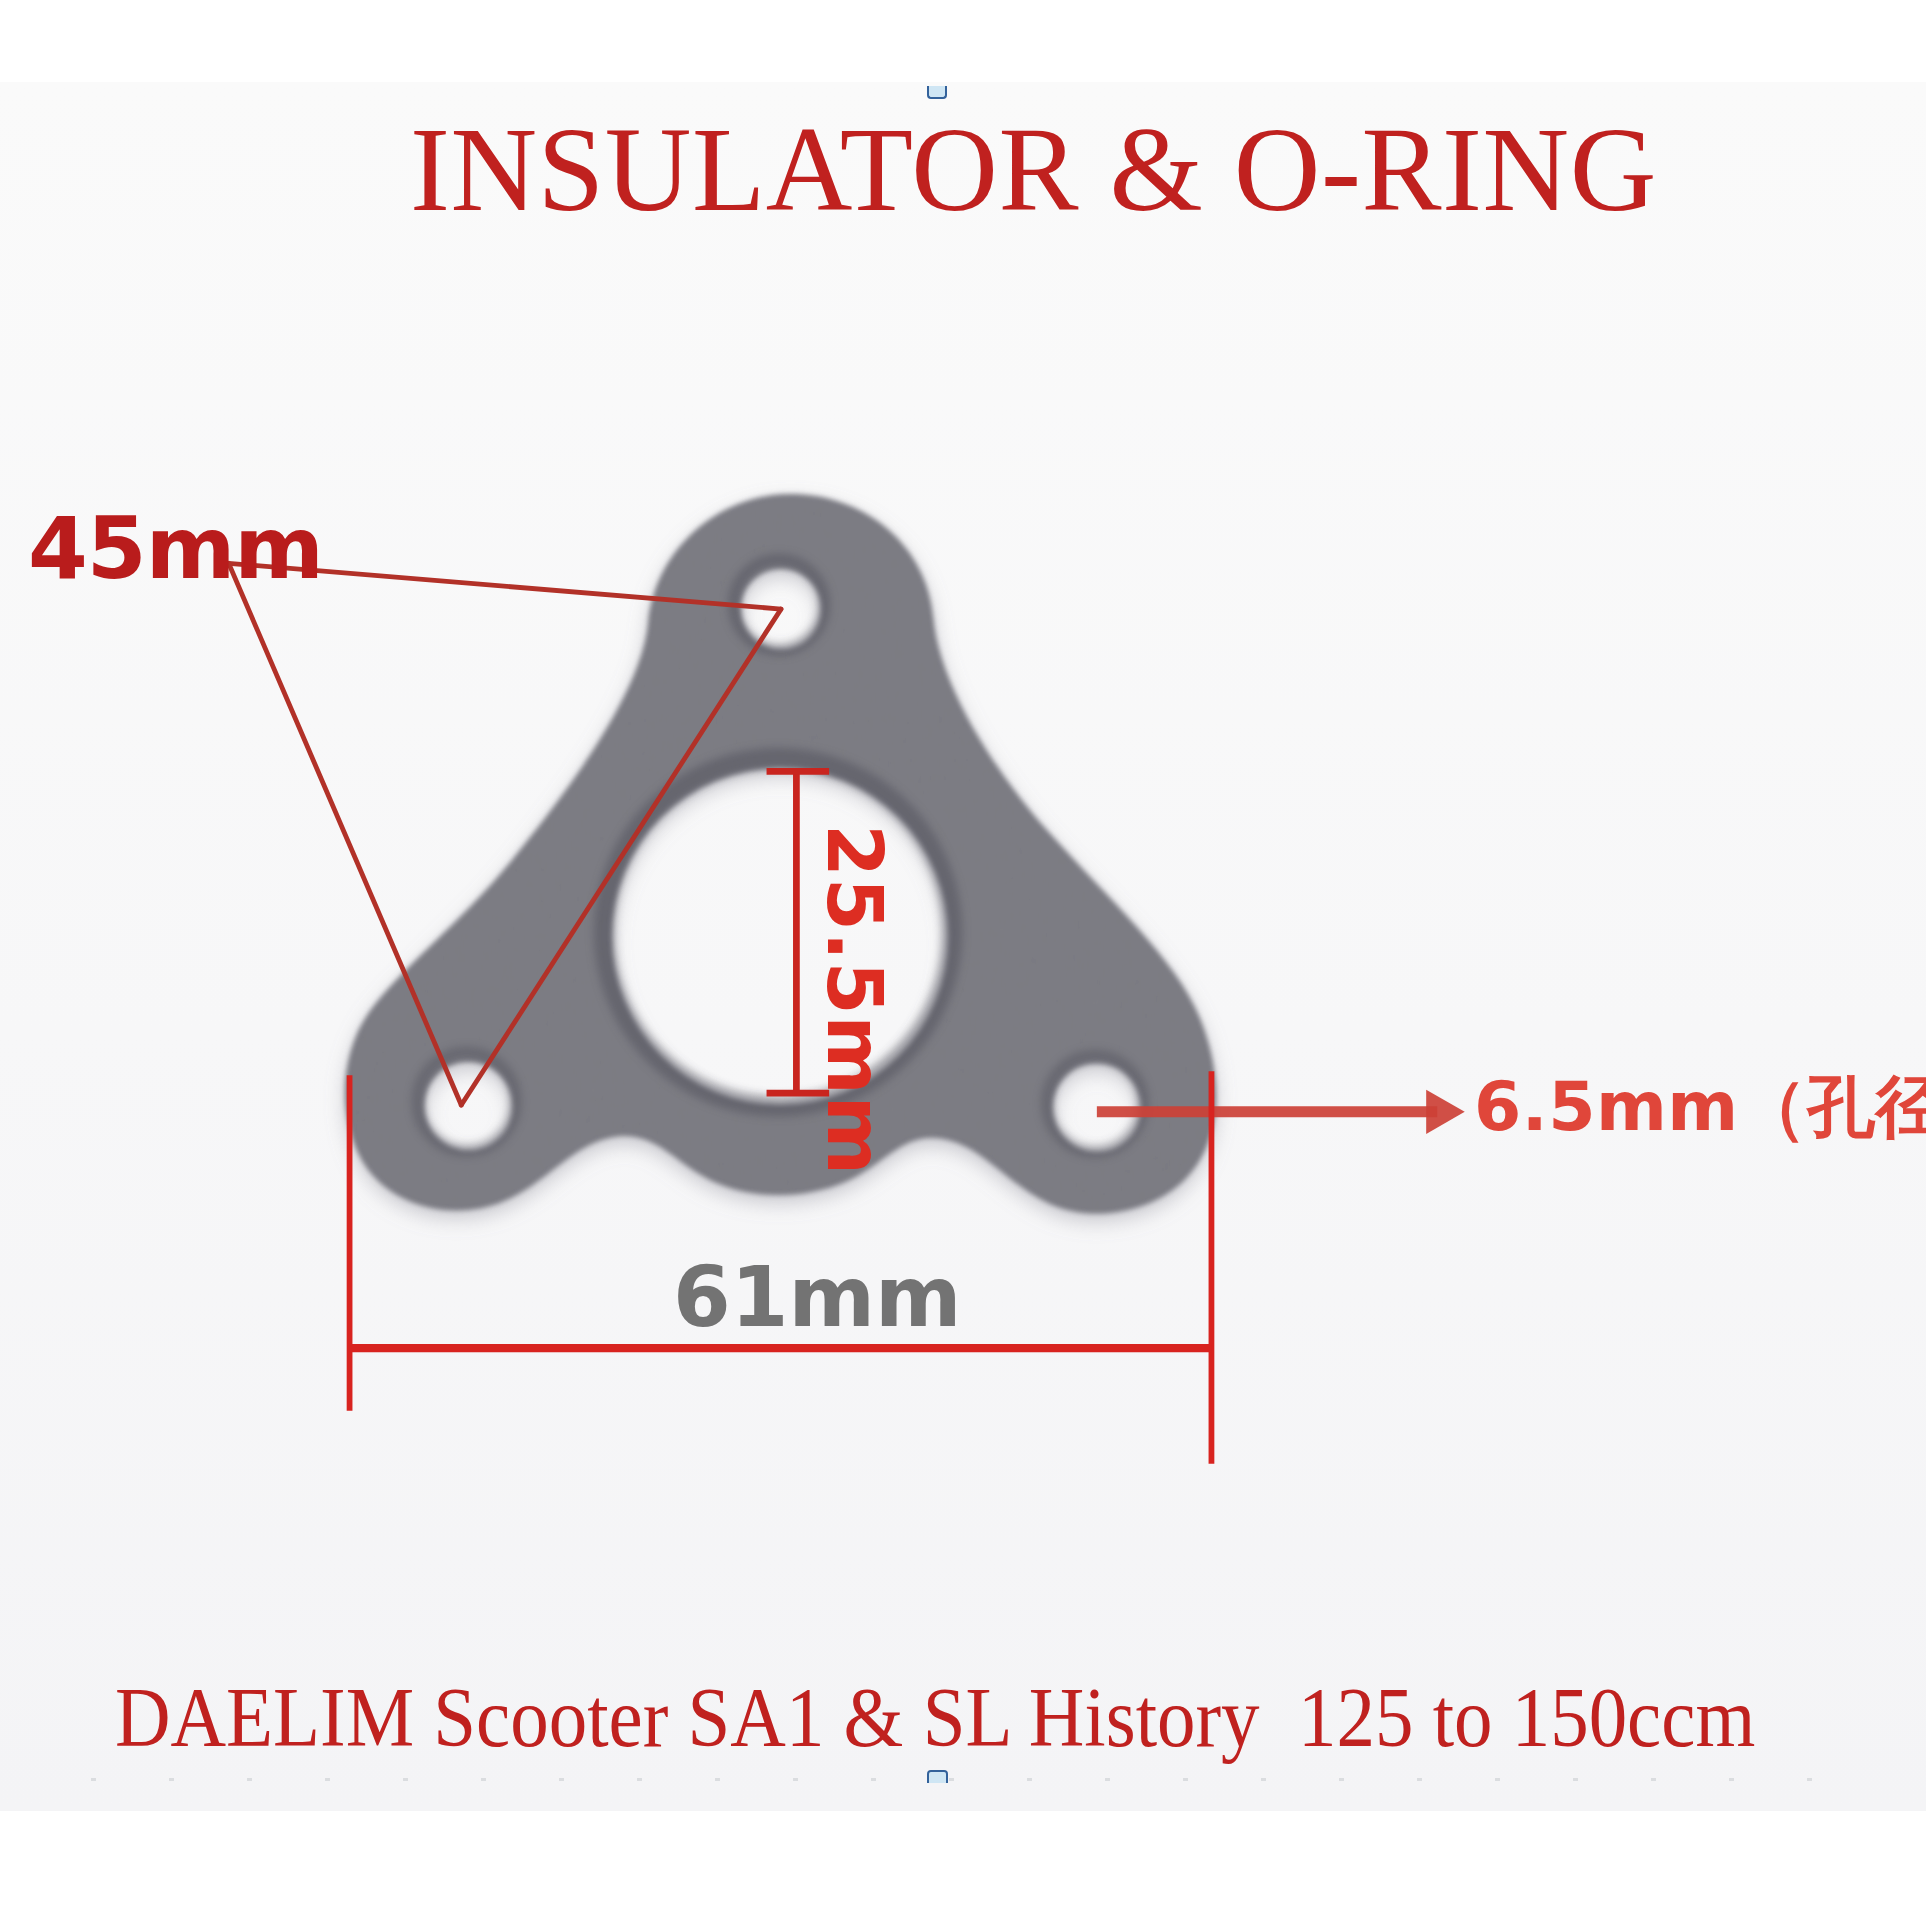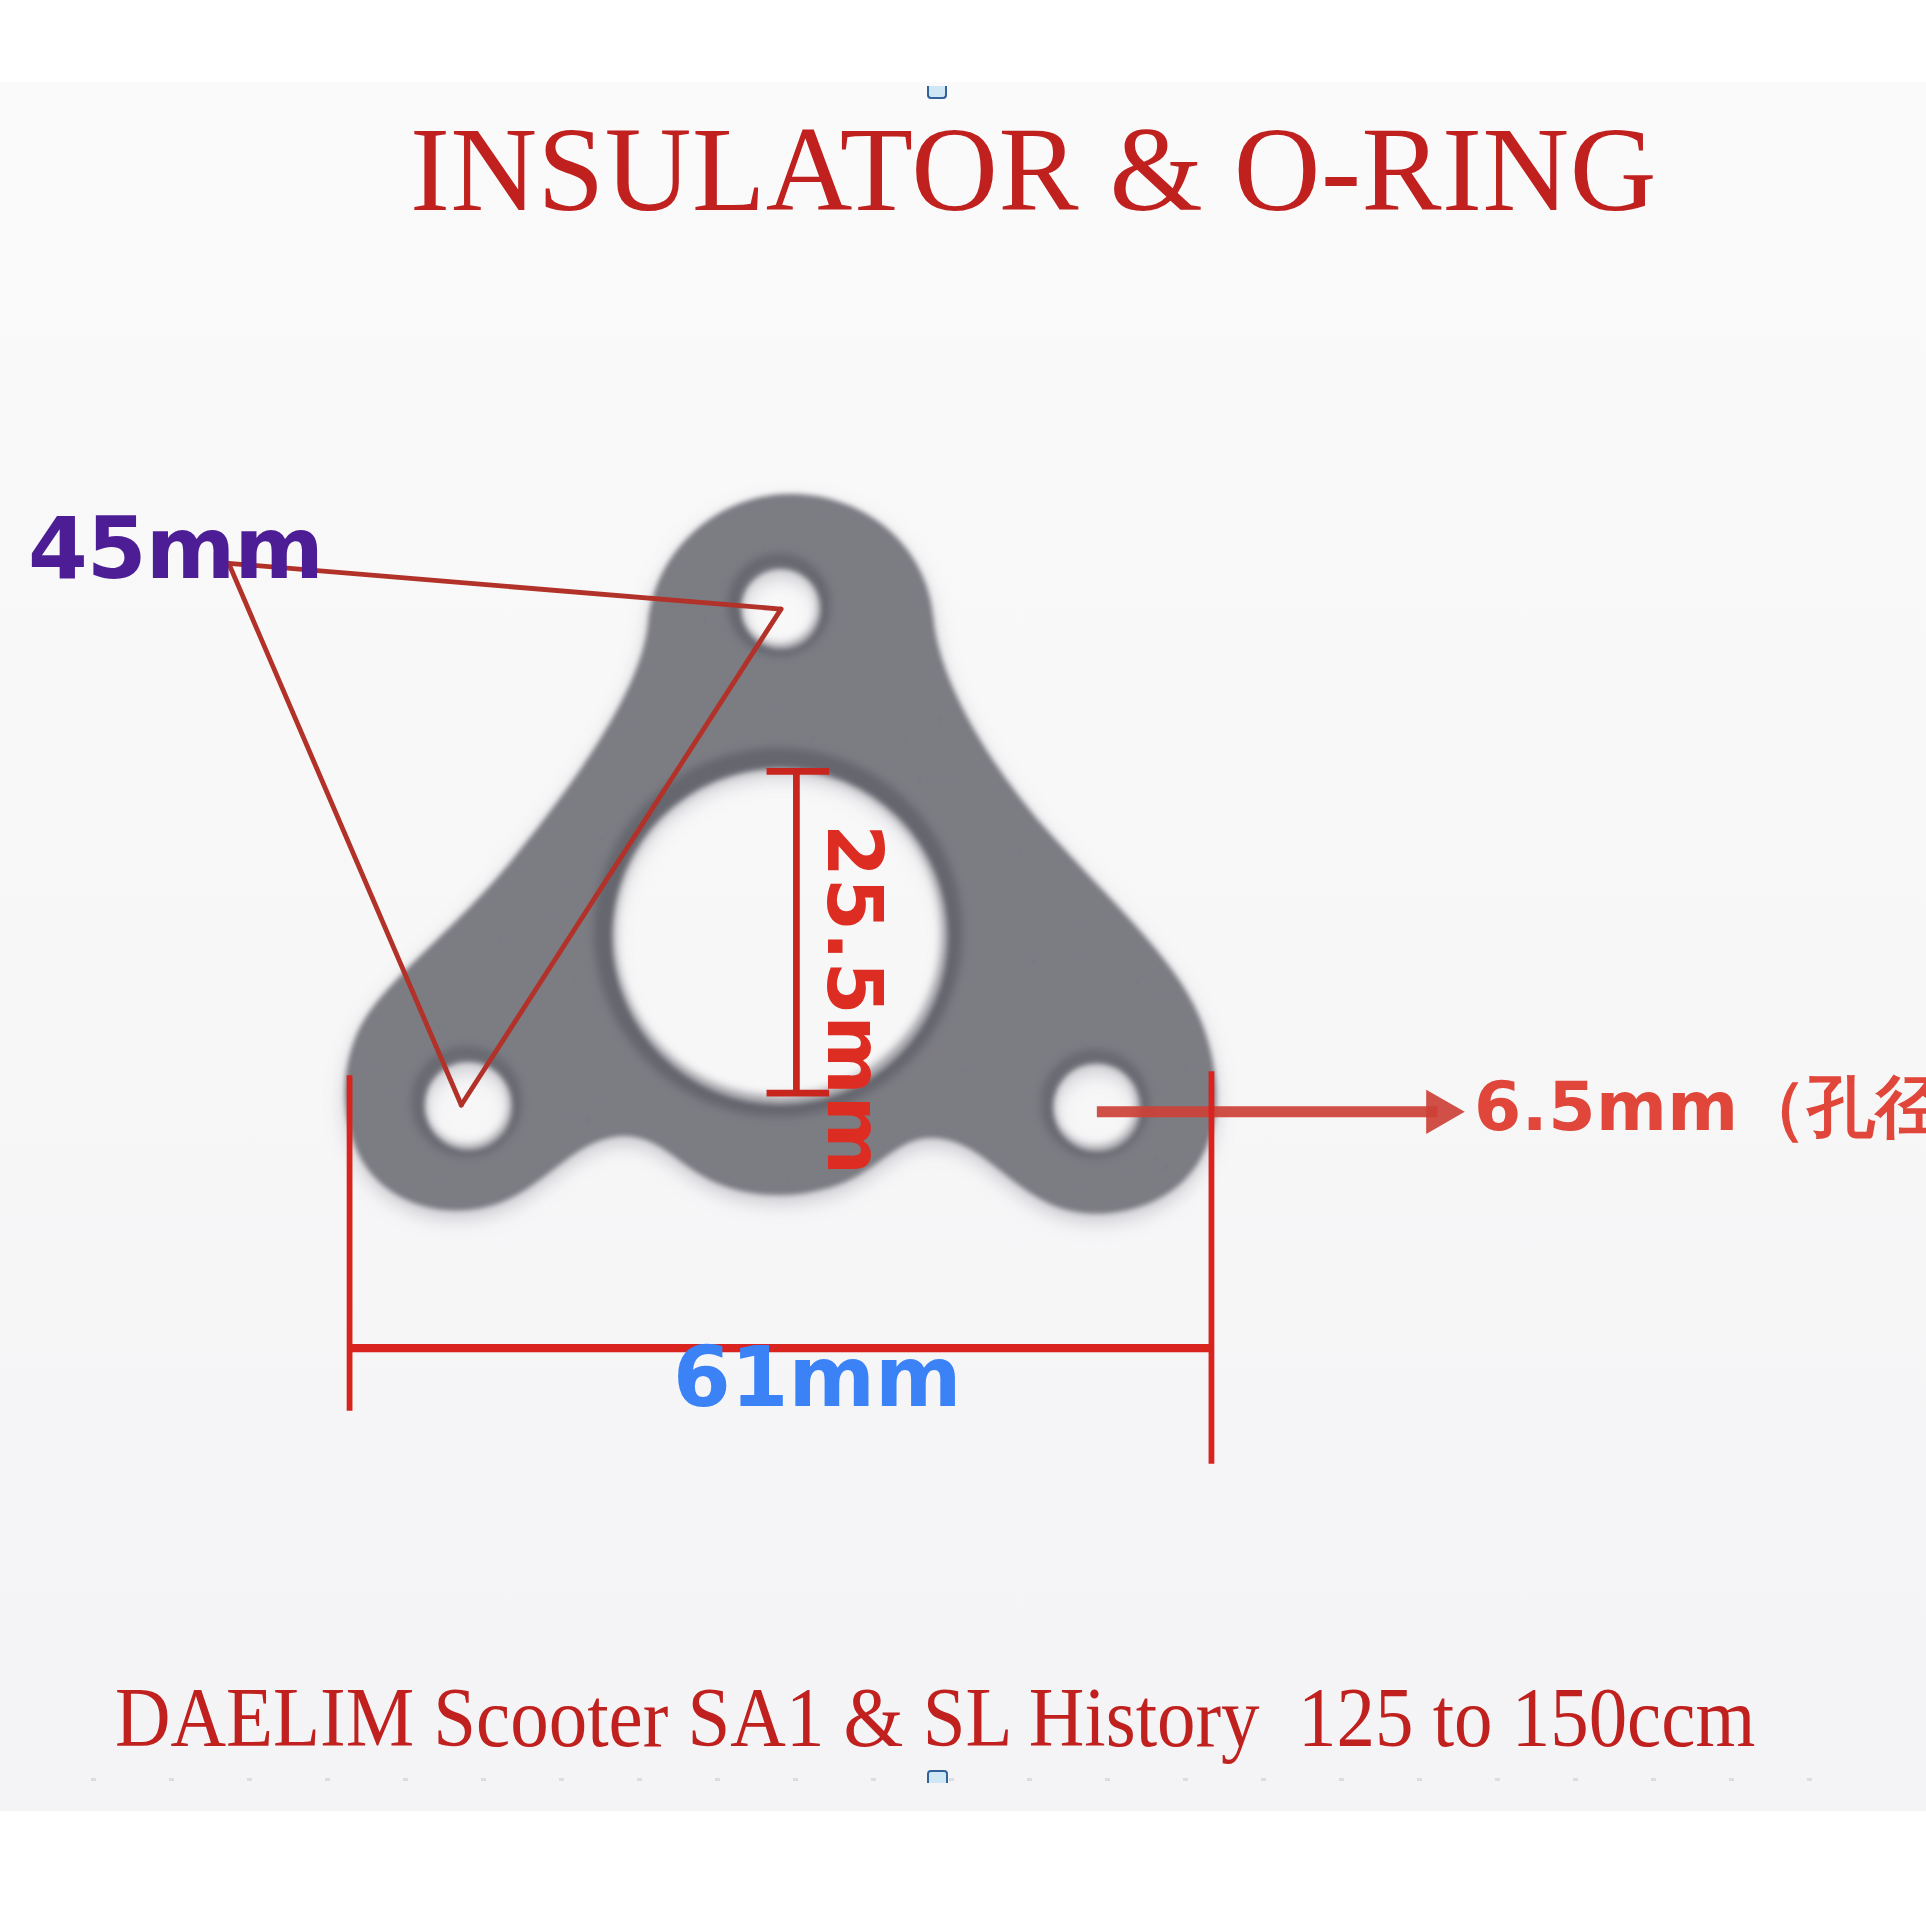--- a/index.html
+++ b/index.html
@@ -42,34 +42,34 @@
     line-height: 1.0;
     color: #c0211f;
     white-space: pre;
     transform: scaleX(0.905);
     transform-origin: 0 0;
   }
   .dim-label {
     position: absolute;
     font-family: "DejaVu Sans", "Liberation Sans", sans-serif;
     font-weight: 700;
-    color: #4c1d95;
+    color: #b91c1c;
     line-height: 1.0;
     white-space: pre;
   }
   .label-45 { left: 28px;  top: 505px; font-size: 86px; letter-spacing: -1px; }
   .label-255 {
     left: 892px; top: 824px;
     font-size: 76px;
     color: #dd2d22;
     transform: rotate(90deg);
     transform-origin: 0 0;
     letter-spacing: 1px;
   }
-  .label-61 { left: 673px; top: 1336px; font-size: 83px; color: #3b82f6; }
+  .label-61 { left: 673px; top: 1256px; font-size: 83px; color: #737373; }
   .label-65 { left: 1474px; top: 1073px; font-size: 68px; color: #e0463a; letter-spacing: 0.5px; }
   .anchor-marker {
     position: absolute;
     background: #cfe6f4;
     border: 2.9px solid #33629b;
     box-sizing: border-box;
   }
   .anchor-top {
     left: 927px; top: 86px;
     width: 20px; height: 12.5px;

